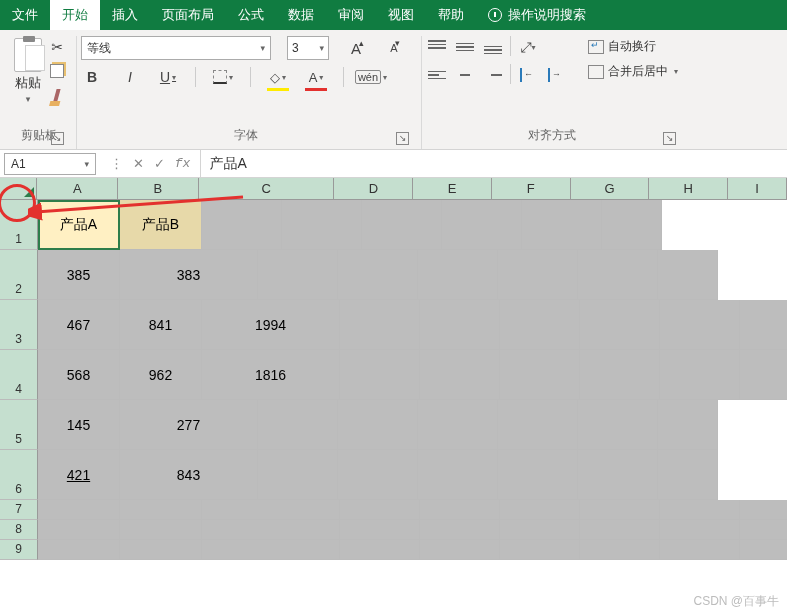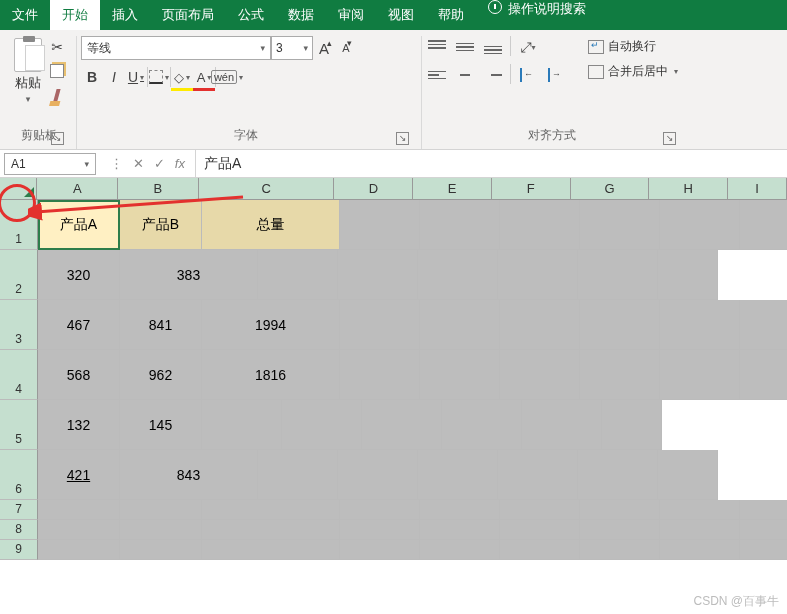--- a/index.html
+++ b/index.html
@@ -2,21 +2,21 @@
 <html><head>
 <meta charset="utf-8">
 <style>
 * { box-sizing: border-box; margin: 0; padding: 0; font-family: "Microsoft YaHei", sans-serif; }
 body { width: 787px; height: 614px; background: #fff; overflow: hidden; font-size: 13px; color: #333; position: relative; }
 
 
 .menubar { display: flex; background: #107c41; color: #fff; height: 30px; align-items: stretch; }
 .menubar .tab { padding: 0 12px; display: flex; align-items: center; font-size: 13px; cursor: pointer; }
 .menubar .tab.active { background: #fff; color: #107c41; }
-.menubar .tell { display: flex; gap: 6px; padding: 0 12px; }
+.menubar .tell { display: flex; align-items: center; gap: 6px; padding: 0 12px; }
 .menubar .bulb { width: 14px; height: 14px; border: 1.5px solid #fff; border-radius: 50%; position: relative; }
 .menubar .bulb::after { content: ""; position: absolute; left: 5px; top: 3px; width: 2px; height: 5px; background: #fff; }
 
 
 .ribbon { background: #f3f2f1; border-bottom: 1px solid #d4d4d4; height: 120px; display: flex; padding: 6px 8px 0 8px; position: relative; }
 .group { border-right: 1px solid #d9d9d9; padding: 0 10px 0 4px; display: flex; flex-direction: column; }
 .group:last-child { border-right: none; }
 .group-body { flex: 1; display: flex; align-items: flex-start; }
 .group-label { text-align: center; font-size: 12px; color: #666; padding: 3px 0 5px; position: relative; }
 .launcher { position: absolute; right: 2px; bottom: 4px; width: 13px; height: 13px; border: 1px solid #888; font-size: 9px; line-height: 11px; text-align: center; color: #666; }
@@ -30,21 +30,21 @@
 .dd { font-size: 9px; color: #666; }
 .mini-col { display: flex; flex-direction: column; gap: 6px; padding-top: 2px; }
 .icon { width: 18px; height: 18px; display: inline-flex; align-items: center; justify-content: center; font-size: 14px; color: #555; }
 .scissors { color: #444; }
 .copy-icn { width: 14px; height: 14px; border: 1px solid #888; background: #fff; box-shadow: 2px -2px 0 #e8c070; }
 .brush { width: 4px; height: 12px; background: #a66; transform: skewX(-15deg); position: relative; }
 .brush::after { content: ""; position: absolute; bottom: -5px; left: -3px; width: 10px; height: 5px; background: #e8b060; }
 
 
 .font-body { display: flex; flex-direction: column; gap: 6px; width: 330px; }
-.font-row { display: flex; gap: 0; align-items: center; }
+.font-row { display: flex; gap: 16px; align-items: center; }
 .font-sel { width: 190px; height: 24px; border: 1px solid #ababab; background: #fff; padding: 0 5px; font-size: 12px; display: flex; align-items: center; justify-content: space-between; }
 .size-sel { width: 42px; height: 24px; border: 1px solid #ababab; background: #fff; padding: 0 4px; font-size: 12px; display: flex; align-items: center; justify-content: space-between; }
 .glyph-btn { width: 22px; height: 22px; display: flex; align-items: center; justify-content: center; font-size: 13px; color: #444; position: relative; }
 .bold { font-weight: bold; font-size: 14px; }
 .italic { font-style: italic; font-size: 14px; }
 .uline { text-decoration: underline; font-size: 14px; }
 .sup { font-size: 9px; position: absolute; top: 1px; }
 .border-icn { width: 14px; height: 14px; border: 1px dashed #888; border-bottom: 2px solid #333; }
 .fill-bucket { position: relative; }
 .fill-bucket::after { content: ""; position: absolute; bottom: -3px; left: 0; width: 100%; height: 3px; background: #ffeb00; }
@@ -68,21 +68,21 @@
 .rot { font-size: 14px; color: #444; }
 .indent { width: 16px; height: 14px; border-left: 2px solid #2a7ab9; position: relative; }
 .indent::after { content: "→"; font-size: 9px; position: absolute; left: 2px; top: 0; }
 .outdent { width: 16px; height: 14px; border-left: 2px solid #2a7ab9; position: relative; }
 .outdent::after { content: "←"; font-size: 9px; position: absolute; left: 2px; top: 0; }
 
 
 .fbar { display: flex; align-items: center; height: 28px; border-bottom: 1px solid #d4d4d4; }
 .namebox { width: 92px; height: 22px; margin: 0 4px; border: 1px solid #ababab; padding: 0 6px; display: flex; align-items: center; justify-content: space-between; font-size: 12px; }
 .fbar .fx-grp { display: flex; align-items: center; gap: 10px; padding: 0 10px; color: #888; }
-.fbar .fx { font-style: italic; font-family: Liberation Sans, sans-serif; }
+.fbar .fx { font-style: italic; font-family: Liberation Mono, monospace; }
 .fbar .val { flex: 1; border-left: 1px solid #d4d4d4; height: 100%; display: flex; align-items: center; padding: 0 8px; font-size: 14px; }
 
 
 .sheet { position: relative; }
 .colhdrs { display: flex; height: 22px; background: #c5dfcf; border-bottom: 1px solid #999; }
 .corner { width: 38px; border-right: 1px solid #999; position: relative; background: #c5dfcf; }
 .corner::after { content: ""; position: absolute; right: 2px; bottom: 2px; border-left: 10px solid transparent; border-bottom: 10px solid #2e7d4b; }
 .ch { border-right: 1px solid #999; text-align: center; font-size: 13px; color: #333; line-height: 22px; }
 .grid { display: flex; }
 .rowhdrs { display: flex; flex-direction: column; }
@@ -319,30 +319,29 @@
         <div class="rh" style="height: 50px;">6</div>
         <div class="rh" style="height: 20px;">7</div>
         <div class="rh" style="height: 20px;">8</div>
         <div class="rh" style="height: 20px;">9</div>
       </div>
     <div class="cells" id="cells">
 
     <div class="row">
           <div class="cell hdr active" style="width: 82px; height: 50px;">产品A</div>
           <div class="cell hdr" style="width: 82px; height: 50px;">产品B</div>
-          <div class="cell hdr" style="width: 138px; height: 50px;">总量</div>
-          <div class="cell" style="width: 80px; height: 50px;"></div>
-          <div class="cell" style="width: 80px; height: 50px;"></div>
-          <div class="cell" style="width: 80px; height: 50px;"></div>
-          <div class="cell" style="width: 80px; height: 50px;"></div>
-          <div class="cell" style="width: 80px; height: 50px;"></div>
-          <div class="cell" style="width: 60px; height: 50px;"></div>
-        </div>
-        <div class="row">
-          <div class="cell" style="width: 82px; height: 50px;">320</div>
+          <div class="cell" style="width: 80px; height: 50px;"></div>
+          <div class="cell" style="width: 80px; height: 50px;"></div>
+          <div class="cell" style="width: 80px; height: 50px;"></div>
+          <div class="cell" style="width: 80px; height: 50px;"></div>
+          <div class="cell" style="width: 80px; height: 50px;"></div>
+          <div class="cell" style="width: 60px; height: 50px;"></div>
+        </div>
+        <div class="row">
+          <div class="cell" style="width: 82px; height: 50px;">385</div>
           <div class="cell" style="width: 138px; height: 50px;">383</div>
           <div class="cell" style="width: 80px; height: 50px;"></div>
           <div class="cell" style="width: 80px; height: 50px;"></div>
           <div class="cell" style="width: 80px; height: 50px;"></div>
           <div class="cell" style="width: 80px; height: 50px;"></div>
           <div class="cell" style="width: 80px; height: 50px;"></div>
           <div class="cell" style="width: 60px; height: 50px;"></div>
         </div>
         <div class="row">
           <div class="cell" style="width: 82px; height: 50px;">467</div>
@@ -360,22 +359,22 @@
           <div class="cell" style="width: 82px; height: 50px;">962</div>
           <div class="cell" style="width: 138px; height: 50px;">1816</div>
           <div class="cell" style="width: 80px; height: 50px;"></div>
           <div class="cell" style="width: 80px; height: 50px;"></div>
           <div class="cell" style="width: 80px; height: 50px;"></div>
           <div class="cell" style="width: 80px; height: 50px;"></div>
           <div class="cell" style="width: 80px; height: 50px;"></div>
           <div class="cell" style="width: 60px; height: 50px;"></div>
         </div>
         <div class="row">
-          <div class="cell" style="width: 82px; height: 50px;">132</div>
           <div class="cell" style="width: 82px; height: 50px;">145</div>
+          <div class="cell" style="width: 138px; height: 50px;">277</div>
           <div class="cell" style="width: 80px; height: 50px;"></div>
           <div class="cell" style="width: 80px; height: 50px;"></div>
           <div class="cell" style="width: 80px; height: 50px;"></div>
           <div class="cell" style="width: 80px; height: 50px;"></div>
           <div class="cell" style="width: 80px; height: 50px;"></div>
           <div class="cell" style="width: 60px; height: 50px;"></div>
         </div>
         <div class="row">
           <div class="cell" style="width: 82px; height: 50px; text-decoration: underline;">421</div>
           <div class="cell" style="width: 138px; height: 50px;">843</div>

